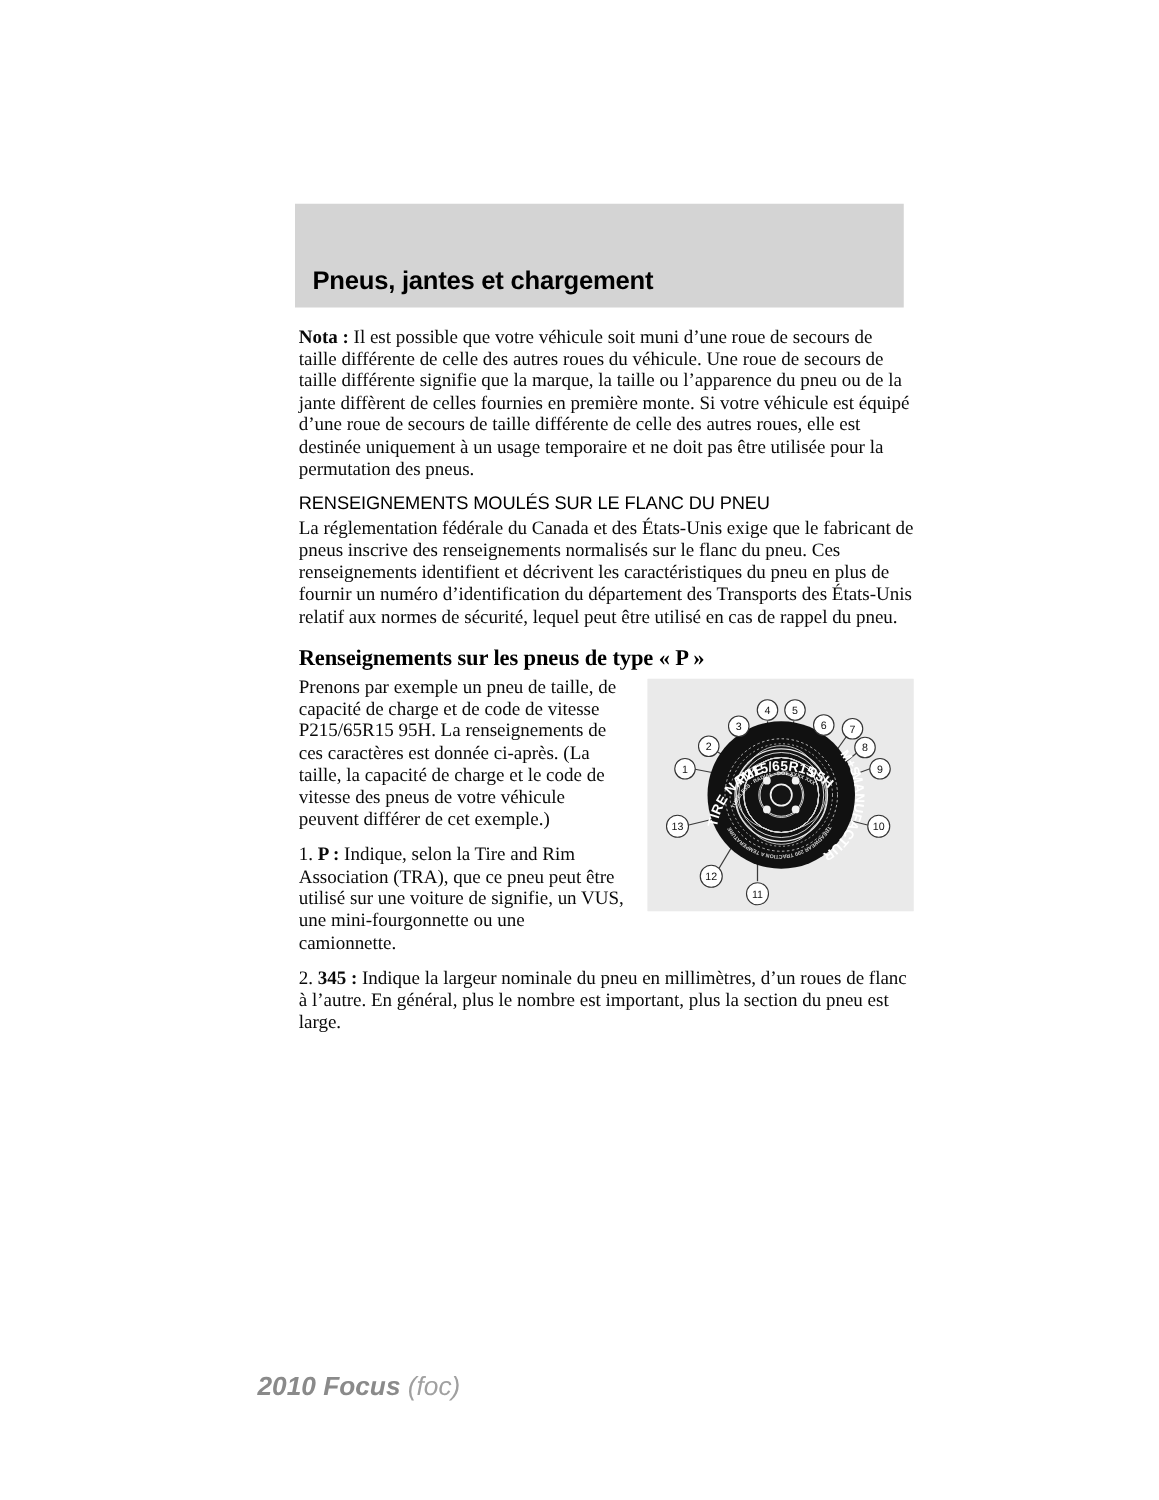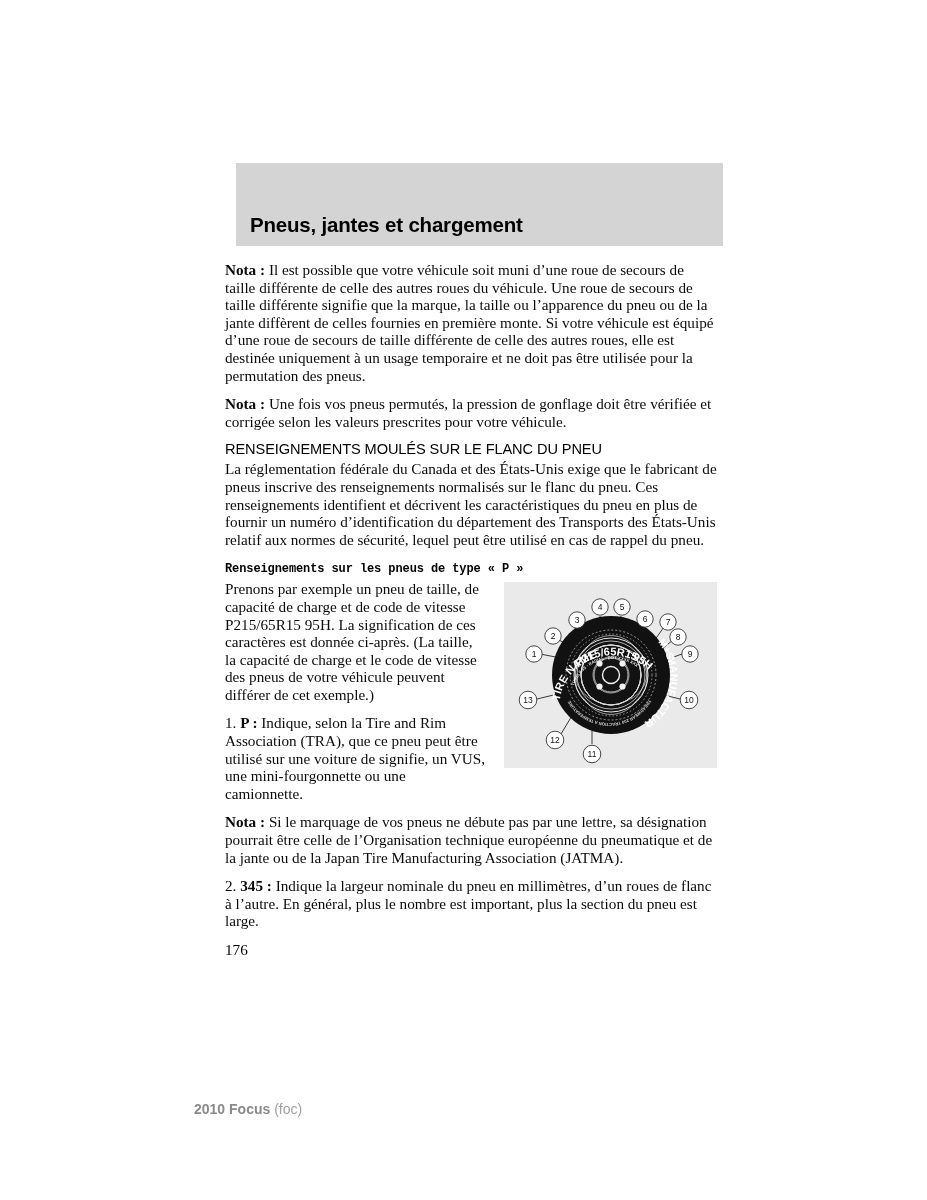--- a/index.html
+++ b/index.html
@@ -40,21 +40,21 @@
     font-weight: bold;
     font-size: 20.5px;
     letter-spacing: -0.2px;
     color: #000;
     white-space: nowrap;
   }
 
   
   .content {
     position: absolute;
-    left: 225px;
+    left: 239px;
     top: 261px;
     width: 492px;
   }
 
   p.body {
     margin: 0 0 11px 0;
     font-size: 15.2px;
     line-height: 17.6px;
     text-align: left;
     color: #0a0a0a;
@@ -64,23 +64,23 @@
   h2.section-head {
     margin: 9px 0 3px 0;
     font-family: "Liberation Sans", "DejaVu Sans", sans-serif;
     font-weight: normal;
     font-size: 14.6px;
     letter-spacing: -0.1px;
     color: #000;
   }
   h3.sub-head {
     margin: 14px 0 4px 0;
-    font-family: Liberation Mono, monospace;
+    font-family: Liberation Serif, serif;
     font-weight: bold;
-    font-size: 12px;
+    font-size: 18px;
     letter-spacing: -0.1px;
     color: #000;
   }
 
   
   .figure-wrap {
     float: right;
     width: 213px;
     height: 186px;
     margin: 2px 0 4px 18px;
@@ -95,25 +95,26 @@
   
   .page-number {
     margin: 8px 0 0 0;
     font-size: 15.2px;
     line-height: 17.6px;
   }
 
   
   .footer {
     position: absolute;
-    left: 194px;
+    left: 206px;
     top: 1100px;
     width: 400px;
     font-family: "Liberation Sans", "DejaVu Sans", sans-serif;
-    font-size: 14px;
+    font-style: italic;
+    font-size: 21px;
     line-height: 19px;
     color: #8d8d8d;
   }
   .footer .strong {
     font-weight: bold;
     color: #8a8a8a;
   }
   .footer .code {
     font-weight: normal;
     color: #a0a0a0;
@@ -125,21 +126,20 @@
 <div class="page">
 
   <div class="header-banner">
     <div class="header-title">Pneus, jantes et chargement</div>
   </div>
 
   <div class="content">
 
     <p class="body"><b>Nota :</b><span> Il est possible que votre véhicule soit muni d’une roue de secours de taille différente de celle des autres roues du véhicule. Une roue de secours de taille différente signifie que la marque, la taille ou l’apparence du pneu ou de la jante diffèrent de celles fournies en première monte. Si votre véhicule est équipé d’une roue de secours de taille différente de celle des autres roues, elle est destinée uniquement à un usage temporaire et ne doit pas être utilisée pour la permutation des pneus.</span></p>
 
-    <p class="body"><b>Nota :</b><span> Une fois vos pneus permutés, la pression de gonflage doit être vérifiée et corrigée selon les valeurs prescrites pour votre véhicule.</span></p>
 
     <h2 class="section-head">RENSEIGNEMENTS MOULÉS SUR LE FLANC DU PNEU</h2>
 
     <p class="body">La réglementation fédérale du Canada et des États-Unis exige que le fabricant de pneus inscrive des renseignements normalisés sur le flanc du pneu. Ces renseignements identifient et décrivent les caractéristiques du pneu en plus de fournir un numéro d’identification du département des Transports des États-Unis relatif aux normes de sécurité, lequel peut être utilisé en cas de rappel du pneu.</p>
 
     <h3 class="sub-head">Renseignements sur les pneus de type « P »</h3>
 
     <div class="narrow-col">
 
       <div class="figure-wrap">
@@ -283,30 +283,28 @@
                 <text x="51" y="161.3" fill="#111">12</text>
               </g>
             <g>
                 <circle cx="24" cy="118" r="8.8" fill="#ffffff" stroke="#333" stroke-width="0.9"></circle>
                 <text x="24" y="121.3" fill="#111">13</text>
               </g>
           </g>
         </svg>
       </div>
 
-      <p class="body">Prenons par exemple un pneu de taille, de capacité de charge et de code de vitesse P215/65R15 95H. La signification de ces caractères est donnée ci-après. (La taille, la capacité de charge et le code de vitesse des pneus de votre véhicule peuvent différer de cet exemple.)</p>
+      <p class="body">Prenons par exemple un pneu de taille, de capacité de charge et de code de vitesse P215/65R15 95H. La renseignements de ces caractères est donnée ci-après. (La taille, la capacité de charge et le code de vitesse des pneus de votre véhicule peuvent différer de cet exemple.)</p>
 
       <p class="body"><span>1. </span><b>P :</b><span> Indique, selon la Tire and Rim Association (TRA), que ce pneu peut être utilisé sur une voiture de signifie, un VUS, une mini-fourgonnette ou une camionnette.</span></p>
 
-      <p class="body"><b>Nota :</b><span> Si le marquage de vos pneus ne débute pas par une lettre, sa désignation pourrait être celle de l’Organisation technique européenne du pneumatique et de la jante ou de la Japan Tire Manufacturing Association (JATMA).</span></p>
     </div>
 
     <p class="body"><span>2. </span><b>345 :</b><span> Indique la largeur nominale du pneu en millimètres, d’un roues de flanc à l’autre. En général, plus le nombre est important, plus la section du pneu est large.</span></p>
 
-    <p class="page-number">176</p>
   </div>
 
   <div class="footer">
     <div>
       <span class="strong">2010 Focus</span>
       <span class="code">(foc)</span>
     </div>
   </div>
 
 </div>

